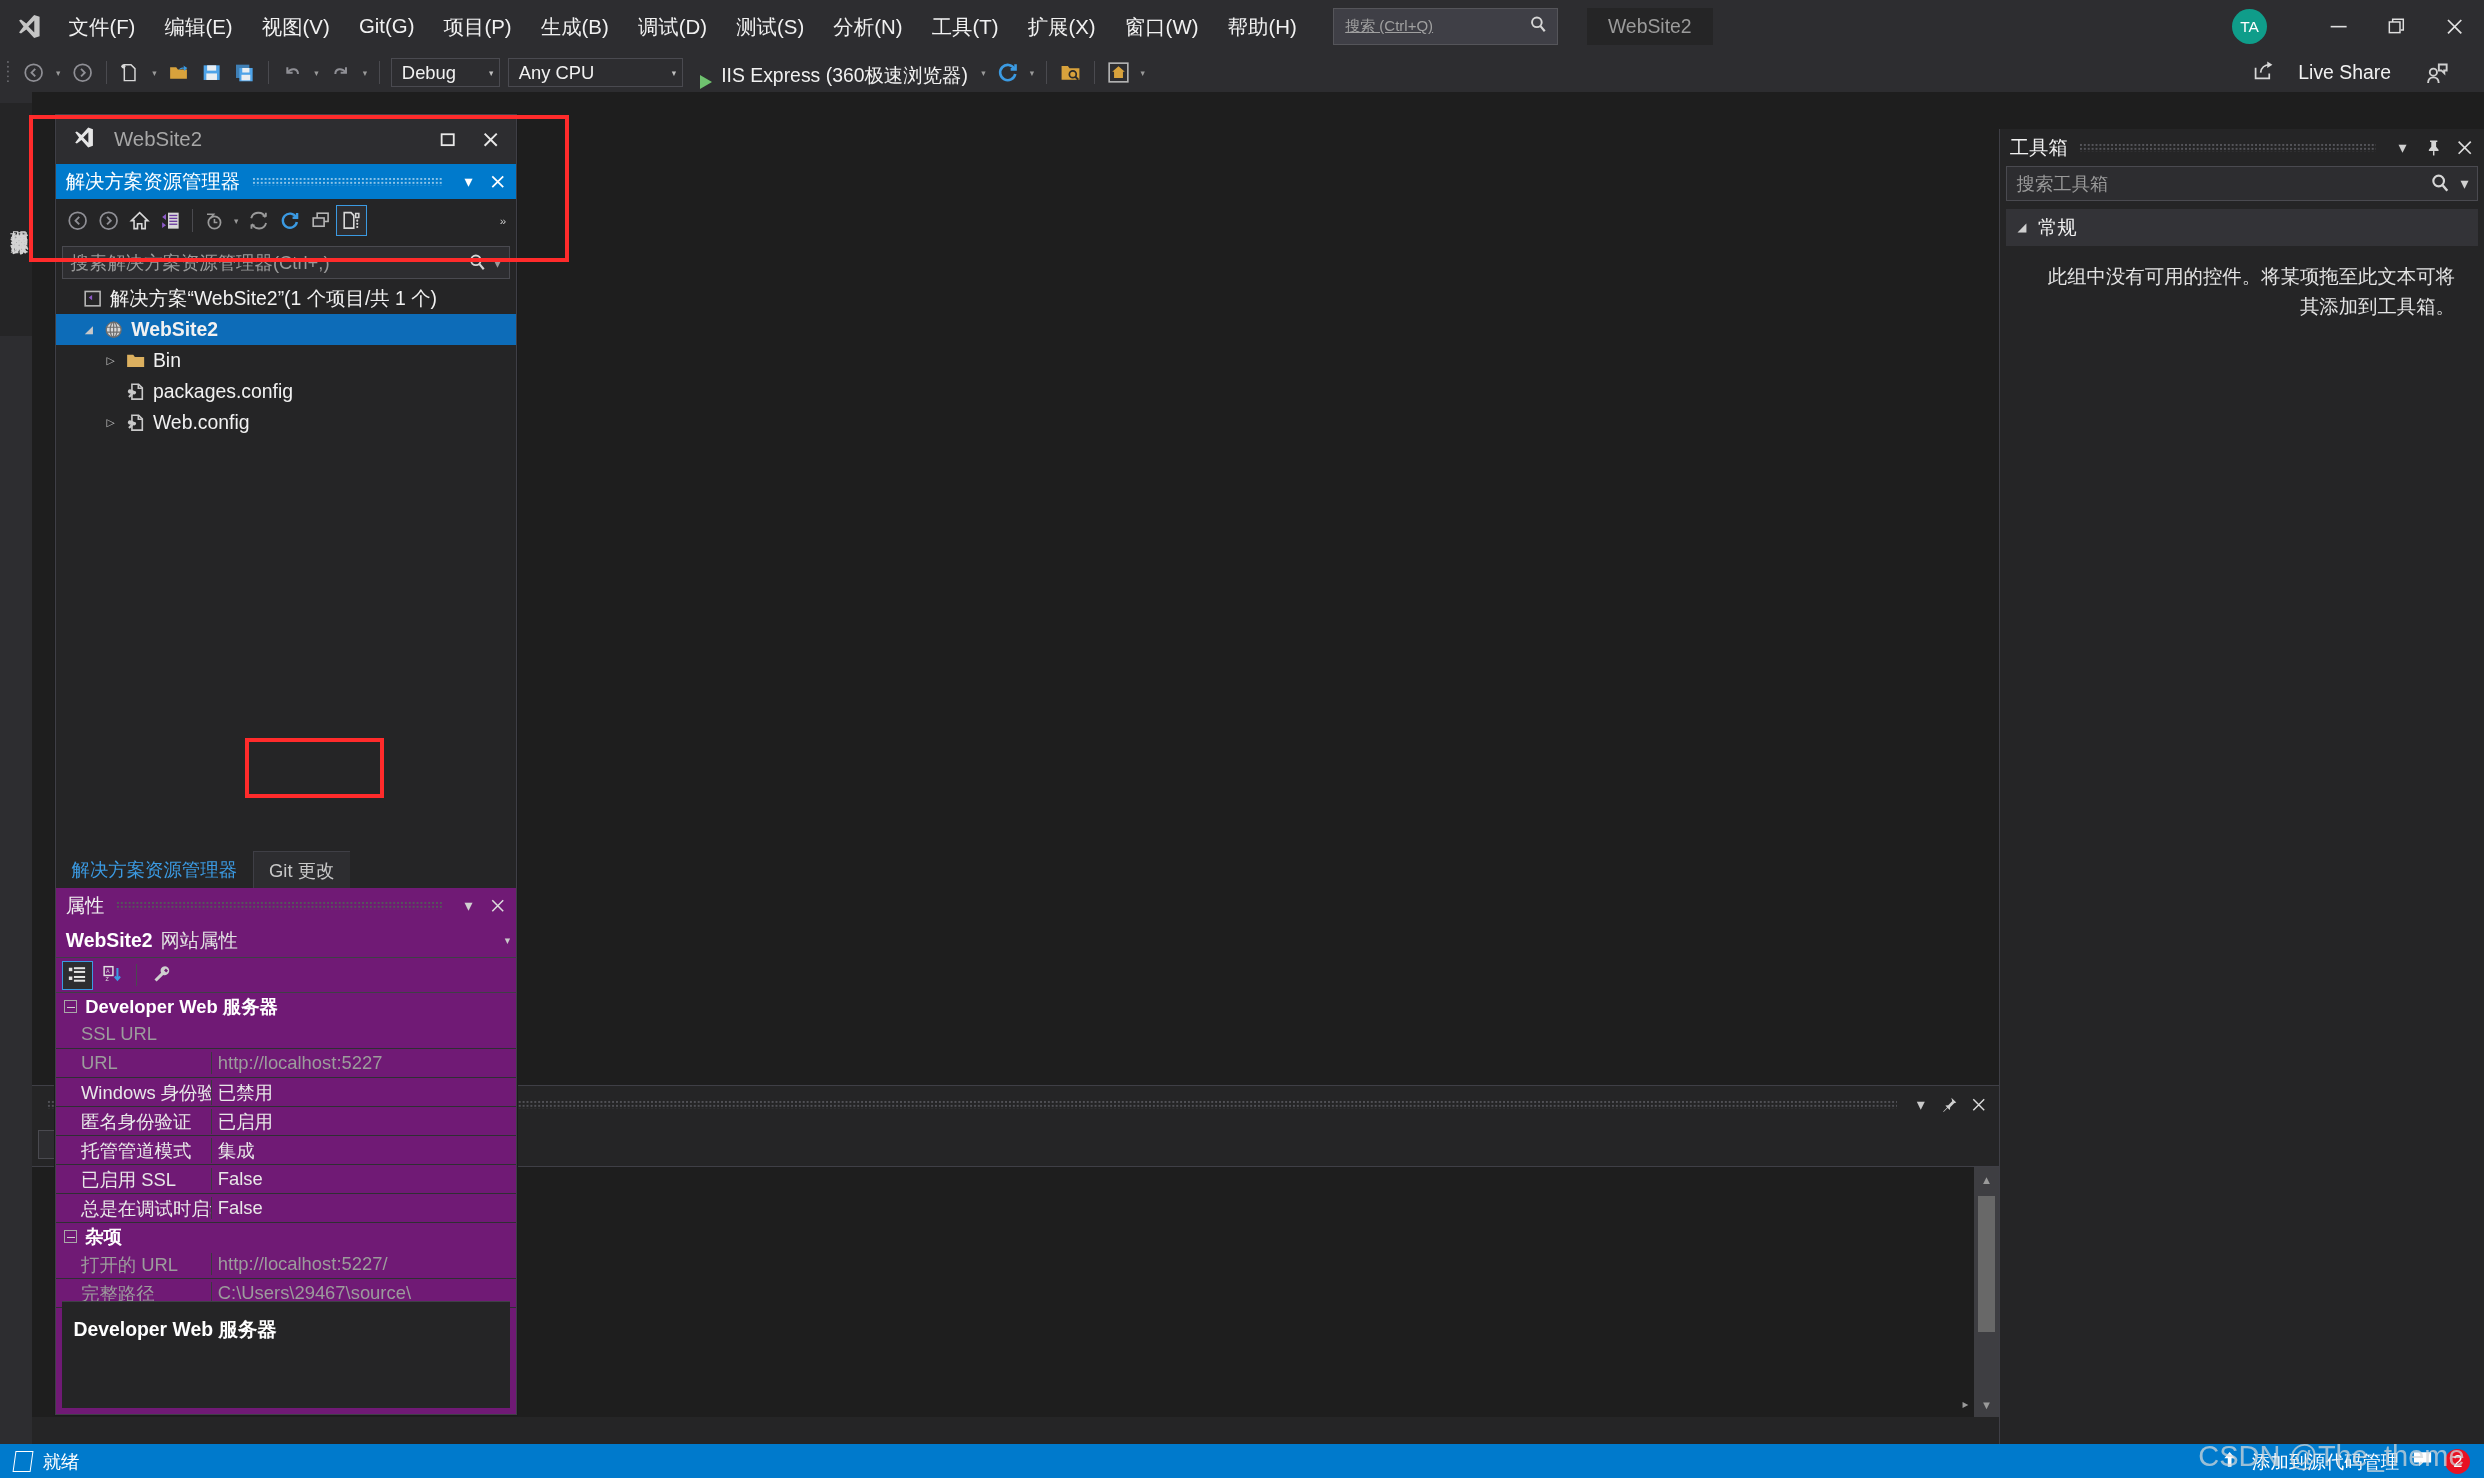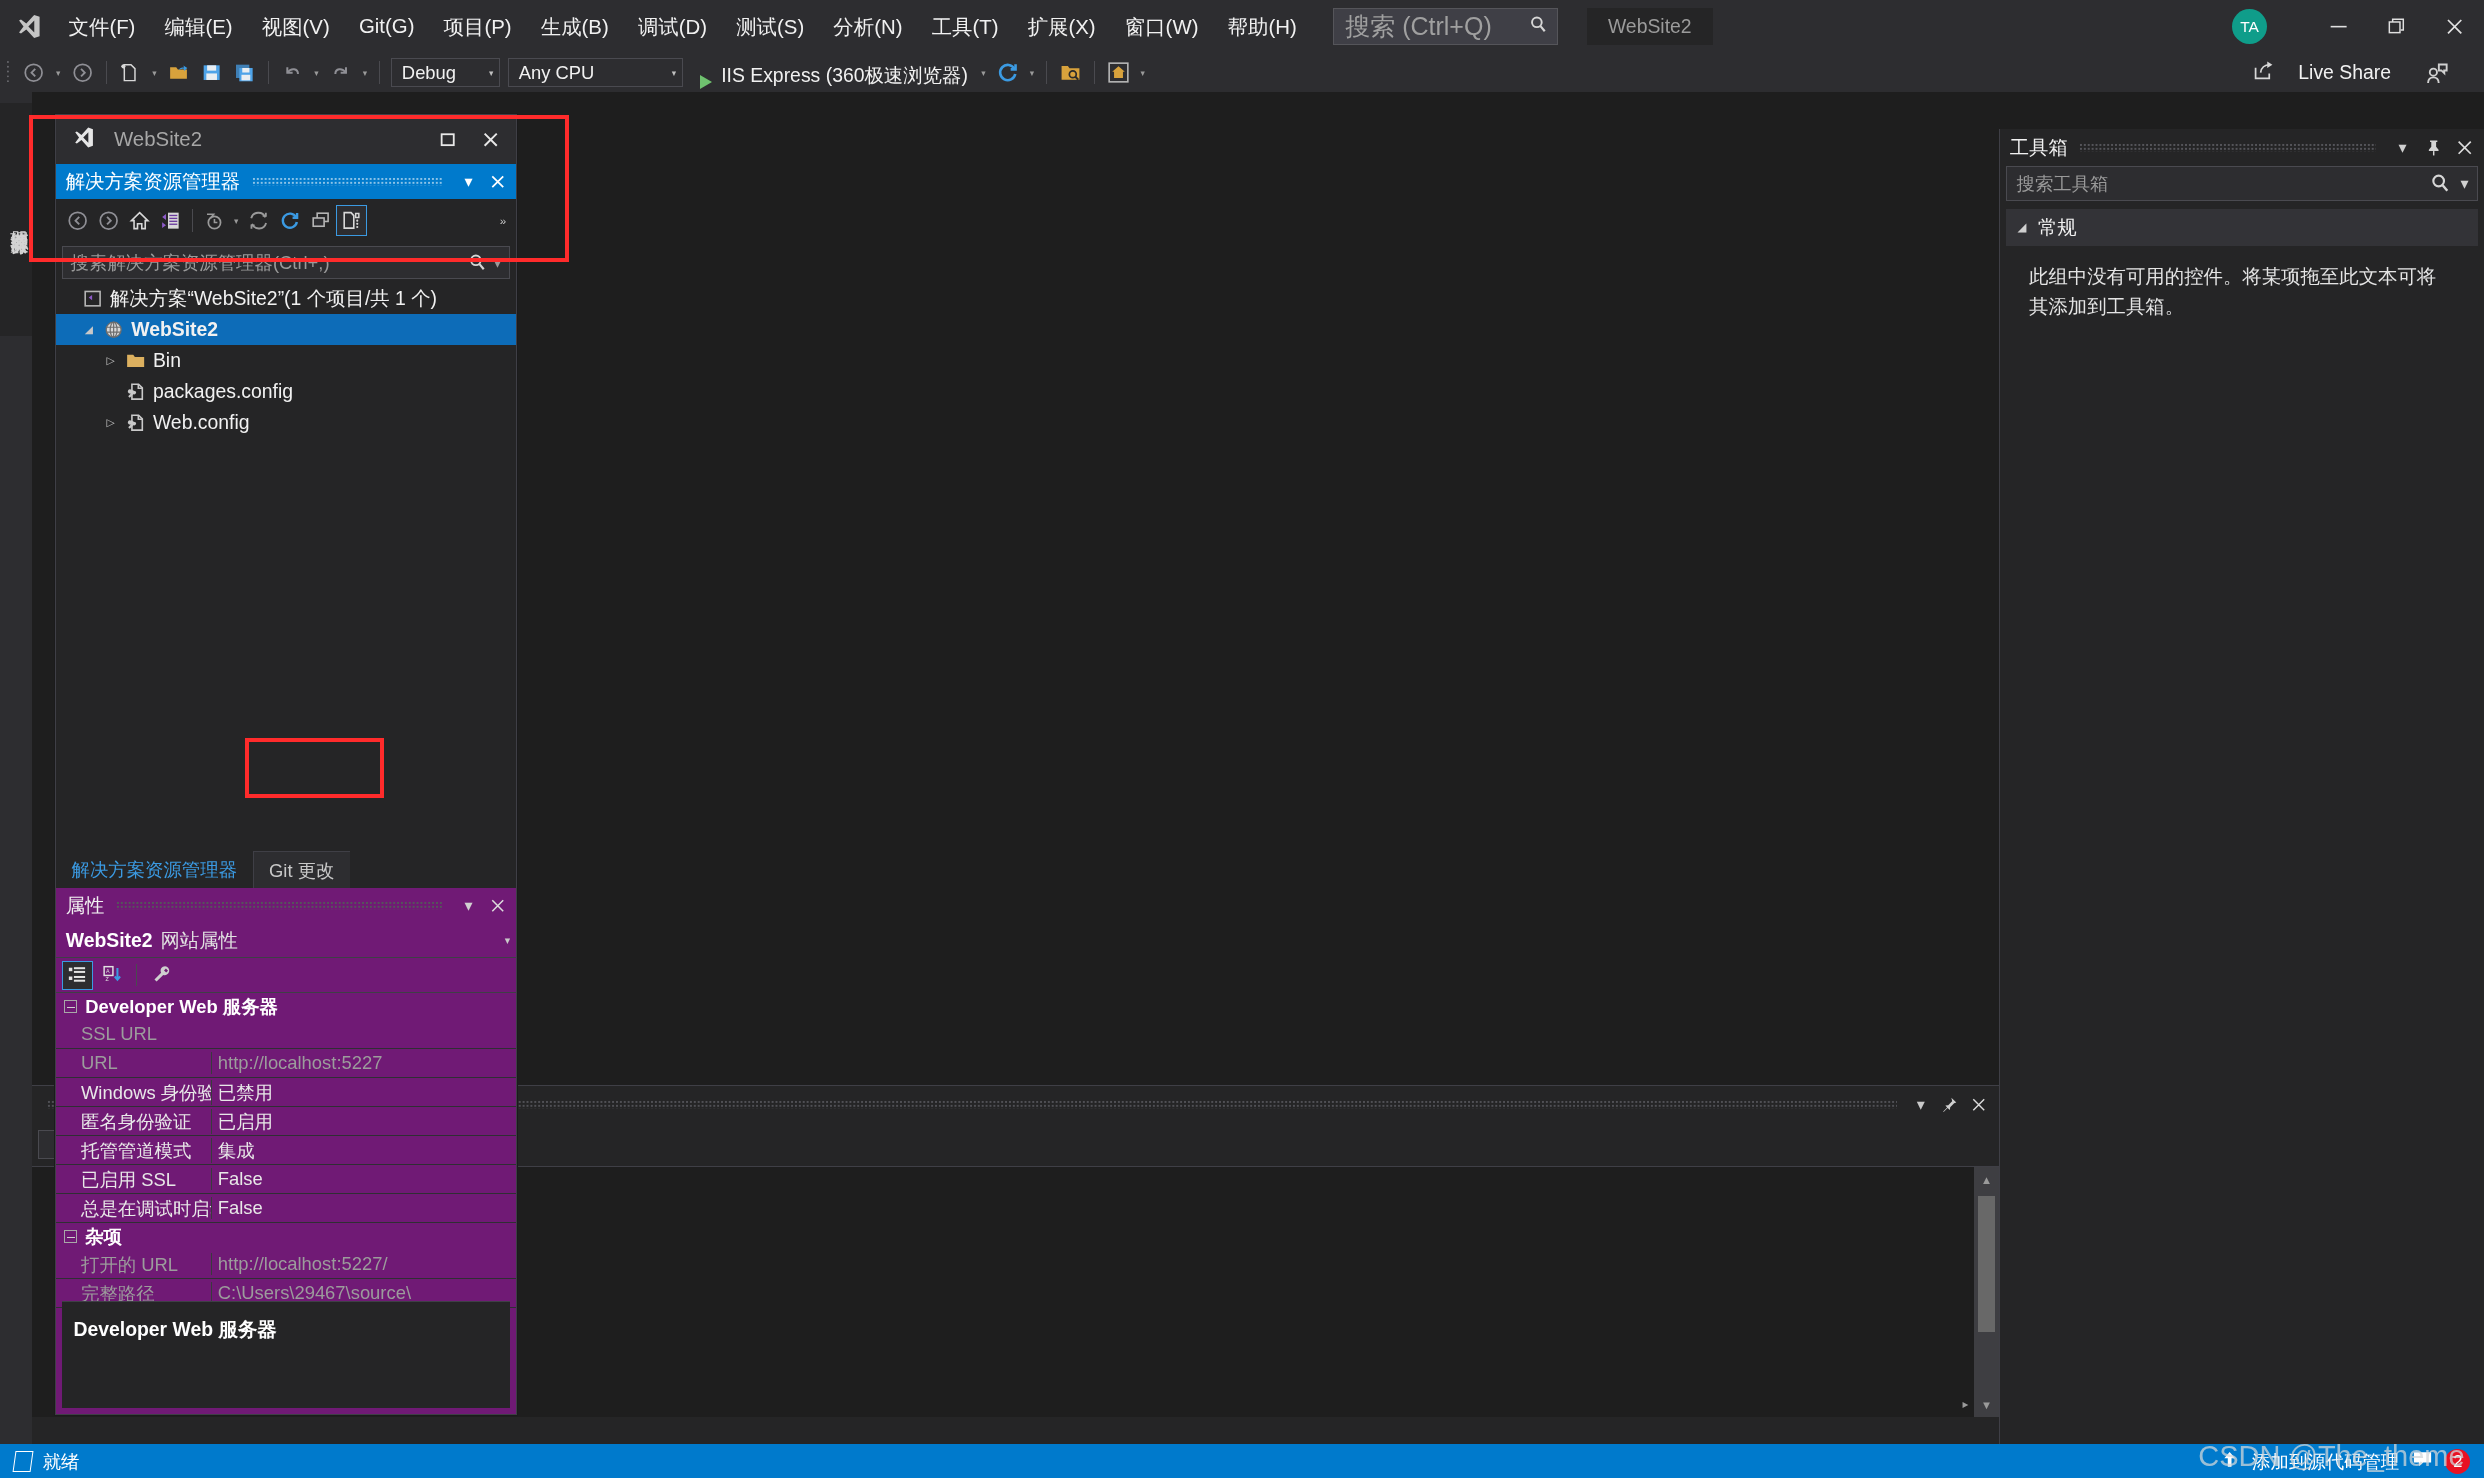--- a/index.html
+++ b/index.html
@@ -20,21 +20,21 @@
   .vs-logo{ width:54px; height:53px; display:flex; align-items:center; justify-content:center; }
   .vs-logo svg{ display:block; }
   .menu-item{
     height:53px; padding:0 14.6px; display:flex; align-items:center;
     font-size:20.4px; color:#f1f1f1; white-space:nowrap; cursor:default;
   }
   .search-box{
     margin-left:21.3px; width:225px; height:37px; background:#3f3f46;
     border:1px solid #55555a; display:flex; align-items:center; padding:0 7.8px 0 11.6px;
   }
-  .search-box .ph{ flex:1; font-size:25px; color:#a0a0a0; white-space:nowrap; overflow:hidden; }
+  .search-box .ph{ flex:1; font-size:15px; color:#a0a0a0; white-space:nowrap; overflow:hidden;text-decoration:underline; }
   .search-box .mag{ color:#d0d0d0; }
   .proj-chip{
     margin-left:29px; height:37px; padding:0 21.3px; background:#252526;
     display:flex; align-items:center; font-size:19.4px; color:#9b9b9b;
   }
   .winbtns{ position:absolute; right:0; top:0; height:53px; display:flex; align-items:center; }
   .avatar{
     width:35px; height:35px; border-radius:50%; background:#0f9d8a;
     display:flex; align-items:center; justify-content:center;
     font-size:15.5px; color:#fff; margin-right:43px;
@@ -109,21 +109,21 @@
     margin:0 5.8px; height:35px; background:#2d2d30; border:1px solid #4a4a50;
     display:flex; align-items:center; padding:0 3.9px 0 9.7px;
   }
   .tbx-search .ph{ flex:1; font-size:18.4px; color:#9a9a9a; }
   .tbx-group{
     margin:7.8px 5.8px 0 5.8px; height:37px; background:#333337;
     display:flex; align-items:center; padding-left:11.6px; gap:11.6px;
   }
   .tbx-group .lbl{ font-size:19.4px; color:#f1f1f1; }
   .tbx-empty{
-    margin:15.5px 29px 0 29px; font-size:19.4px; color:#e4e4e4; text-align:left; line-height:1.55;
+    margin:15.5px 29px 0 29px; font-size:19.4px; color:#e4e4e4; text-align:right; line-height:1.55;
   }
 
   
   .floatwin{
     position:absolute; left:55px; top:114px; width:462px; height:1301px;
     background:#252526; border:1px solid #3f3f46;
     box-shadow:0 0 0 1px #1b1b1c;
   }
   .fw-titlebar{ height:49px; background:#2d2d30; display:flex; align-items:center; padding:0 3.9px 0 13.6px; }
   .fw-titlebar .ttl{ flex:1; font-size:20.4px; color:#a7a7a7; margin-left:19.4px; }

